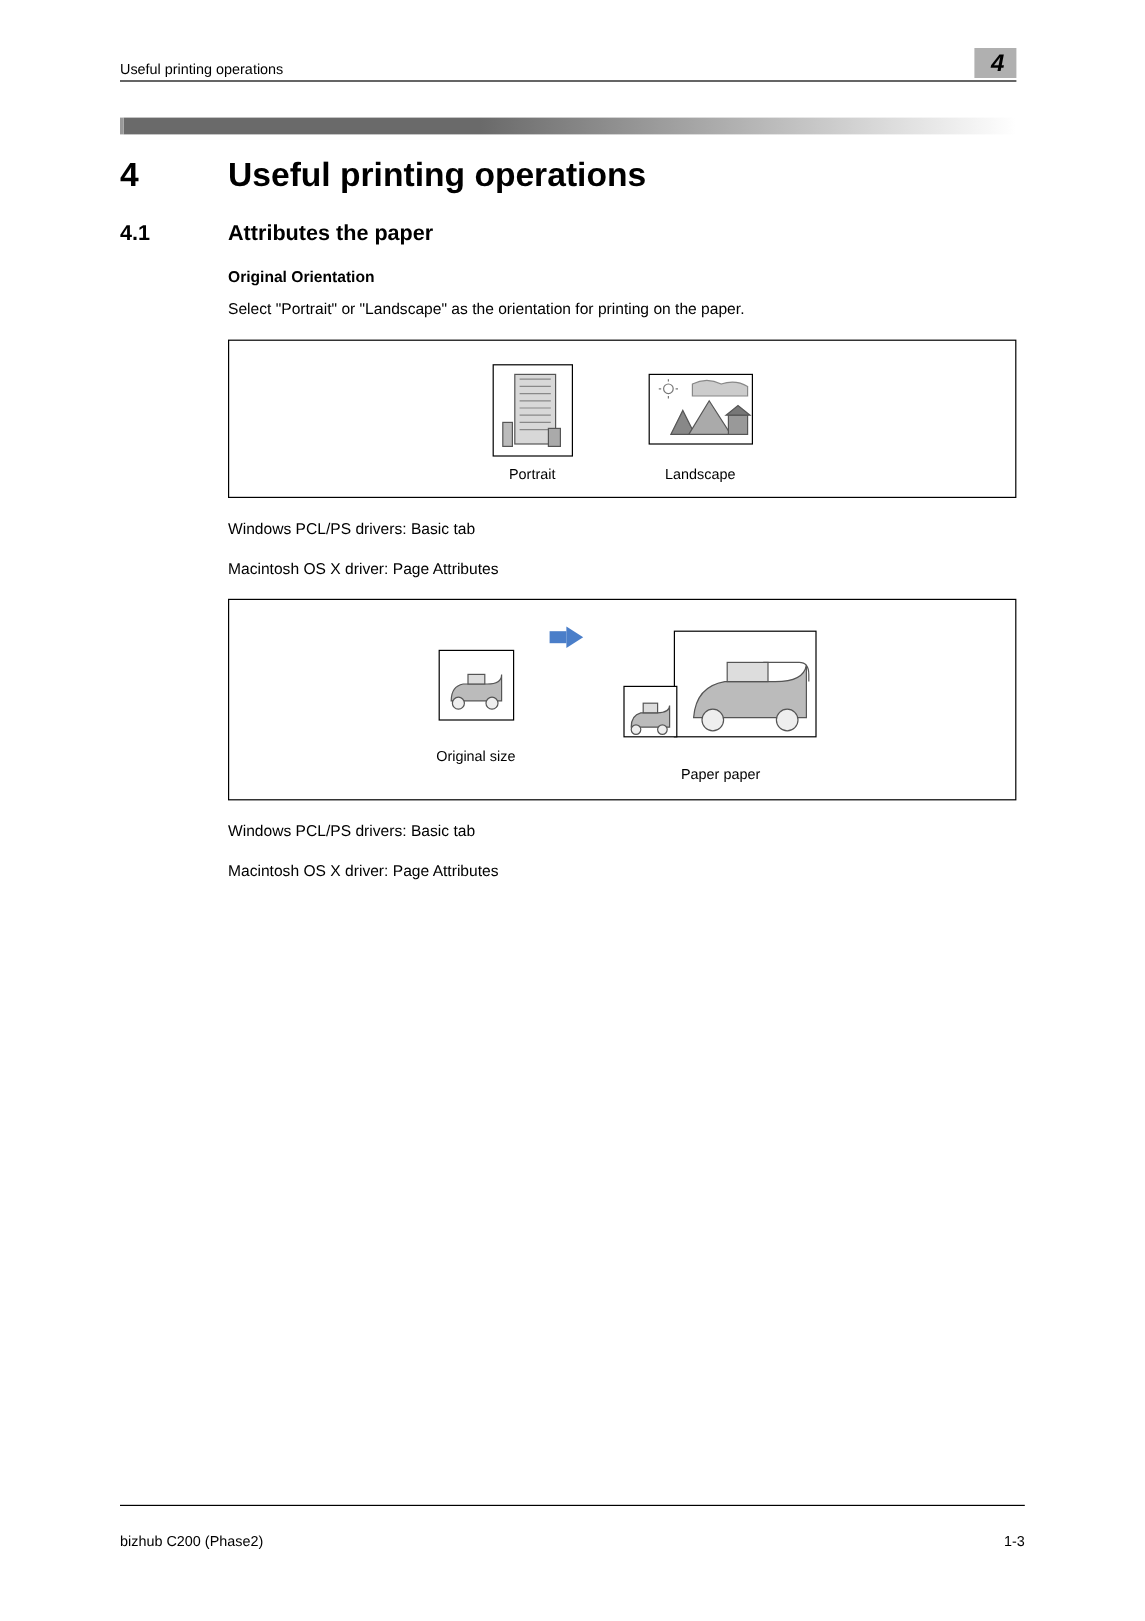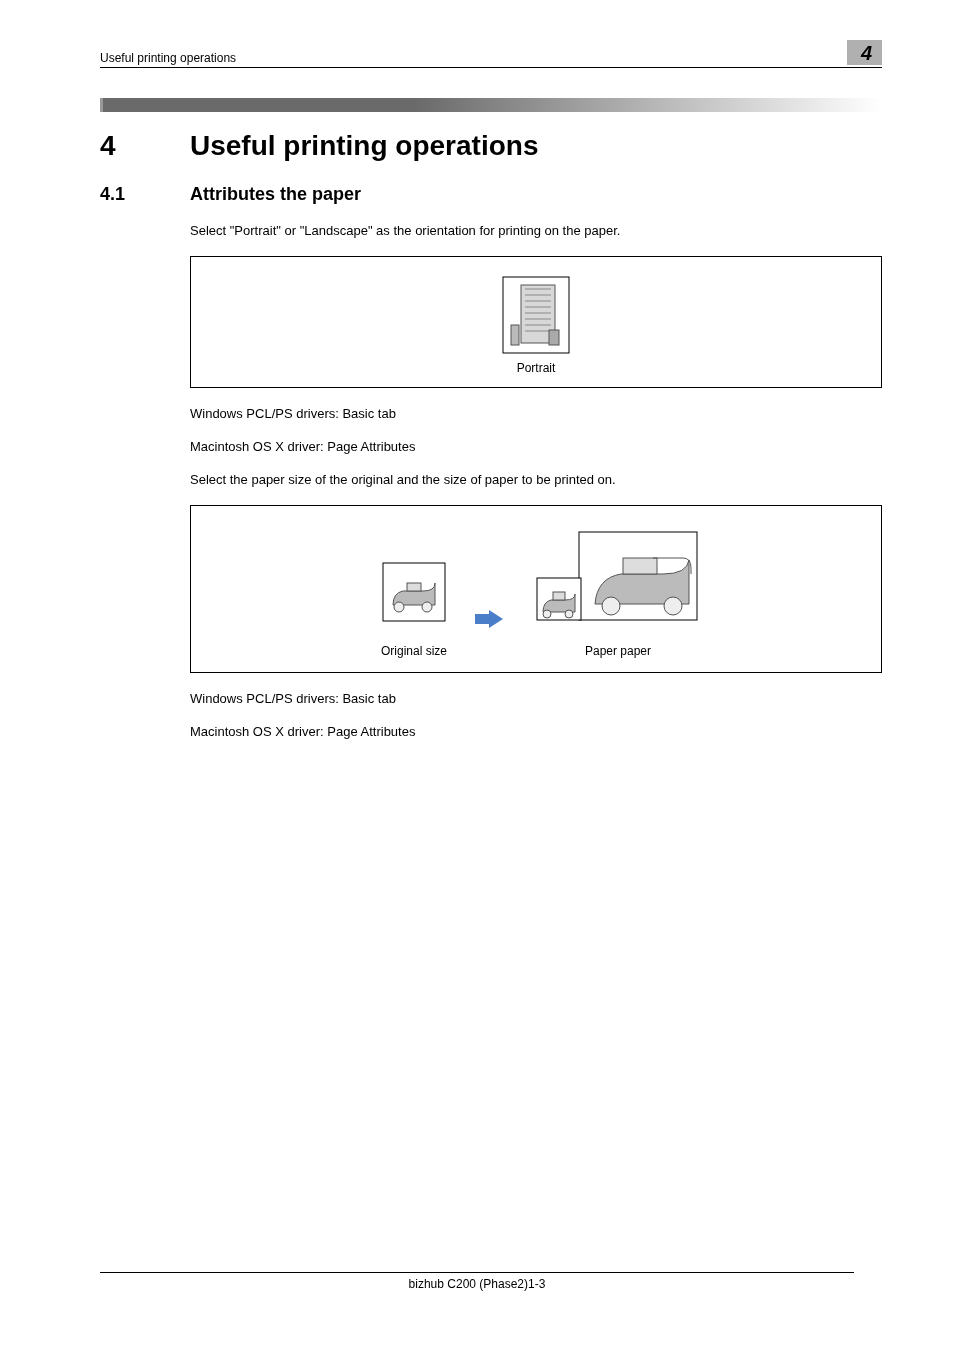--- a/index.html
+++ b/index.html
@@ -9,21 +9,21 @@
     }
     body {
       font-family: Arial, Helvetica, sans-serif;
       background: #fff;
       width: 954px;
       height: 1351px;
       position: relative;
       color: #000;
     }
     .page {
-      padding: 40px 72px 0 100px;
+      padding: 40px 107px 0 100px;
     }
     .header {
       display: flex;
       justify-content: space-between;
       align-items: flex-end;
       border-bottom: 1px solid #000;
       padding-bottom: 2px;
       margin-bottom: 30px;
     }
     .header-title {
@@ -99,32 +99,32 @@
     .figure-caption {
       font-size: 12px;
       margin-top: 6px;
     }
     .footer {
       position: absolute;
       bottom: 60px;
       left: 100px;
       right: 100px;
       border-top: 1px solid #000;
-      padding-top: 4px;
-      display: flex;
-      justify-content: center;
+      padding-top: 22px;
+      display: flex;
+      justify-content: space-between;
       font-size: 12px;
     }
     .figure-box2 {
       border: 1px solid #000;
       padding: 22px 0 14px 0;
       margin-bottom: 18px;
       display: flex;
       justify-content: center;
-      align-items: flex-end;
+      align-items: flex-start;
       gap: 30px;
     }
     .fig-col {
       display: flex;
       flex-direction: column;
       align-items: center;
     }
     .arrow-blue {
       width: 0;
       height: 0;
@@ -161,46 +161,62 @@
     <div class="chapter-title">Useful printing operations</div>
   </div>
 
   <div class="section-row">
     <div class="section-num">4.1</div>
     <div class="section-title">Attributes the paper</div>
   </div>
 
   <div class="content">
 
+    <div class="subhead">Original Orientation</div>
     <div class="para">Select "Portrait" or "Landscape" as the orientation for printing on the paper.</div>
 
     <div class="figure-box">
       <div class="figure-item">
         <svg width="70" height="80">
           <rect x="2" y="2" width="66" height="76" fill="#fff" stroke="#000" stroke-width="1"></rect>
           <rect x="20" y="10" width="34" height="58" fill="#d8d8d8" stroke="#555"></rect>
           <line x1="24" y1="14" x2="50" y2="14" stroke="#888"></line>
           <line x1="24" y1="20" x2="50" y2="20" stroke="#888"></line>
           <line x1="24" y1="26" x2="50" y2="26" stroke="#888"></line>
           <line x1="24" y1="32" x2="50" y2="32" stroke="#888"></line>
           <line x1="24" y1="38" x2="50" y2="38" stroke="#888"></line>
           <line x1="24" y1="44" x2="50" y2="44" stroke="#888"></line>
           <line x1="24" y1="50" x2="50" y2="50" stroke="#888"></line>
           <line x1="24" y1="56" x2="50" y2="56" stroke="#888"></line>
           <rect x="10" y="50" width="8" height="20" fill="#bbb" stroke="#555"></rect>
           <rect x="48" y="55" width="10" height="15" fill="#aaa" stroke="#555"></rect>
         </svg>
         <div class="figure-caption">Portrait</div>
       </div>
+      <div class="figure-item">
+        <svg width="90" height="80">
+          <rect x="2" y="10" width="86" height="58" fill="#fff" stroke="#000" stroke-width="1"></rect>
+          <circle cx="18" cy="22" r="4" fill="none" stroke="#777"></circle>
+          <line x1="18" y1="14" x2="18" y2="16" stroke="#777"></line>
+          <line x1="18" y1="28" x2="18" y2="30" stroke="#777"></line>
+          <line x1="10" y1="22" x2="12" y2="22" stroke="#777"></line>
+          <line x1="24" y1="22" x2="26" y2="22" stroke="#777"></line>
+          <path d="M 38 18 Q 50 12 62 18 Q 74 14 84 20 L 84 28 L 38 28 Z" fill="#ccc" stroke="#888"></path>
+          <polygon points="20,60 30,40 40,60" fill="#888" stroke="#555"></polygon>
+          <polygon points="35,60 52,32 70,60" fill="#aaa" stroke="#555"></polygon>
+          <rect x="68" y="44" width="16" height="16" fill="#999" stroke="#555"></rect>
+          <polygon points="66,44 76,36 86,44" fill="#777" stroke="#555"></polygon>
+        </svg>
+        <div class="figure-caption">Landscape</div>
+      </div>
     </div>
 
     <div class="para">Windows PCL/PS drivers: Basic tab</div>
     <div class="para">Macintosh OS X driver: Page Attributes</div>
 
-    <div class="para">Select the paper size of the original and the size of paper to be printed on.</div>
 
     <div class="figure-box2">
       <div class="fig-col">
         <svg width="90" height="95">
           <rect x="14" y="20" width="62" height="58" fill="#fff" stroke="#000" stroke-width="1"></rect>
           <path d="M 24 62 Q 24 50 34 48 L 54 48 Q 66 48 66 40 L 66 62 Z" fill="#bbb" stroke="#555"></path>
           <circle cx="30" cy="64" r="5" fill="#eee" stroke="#555"></circle>
           <circle cx="58" cy="64" r="5" fill="#eee" stroke="#555"></circle>
           <rect x="38" y="40" width="14" height="8" fill="#ddd" stroke="#555"></rect>
         </svg>

